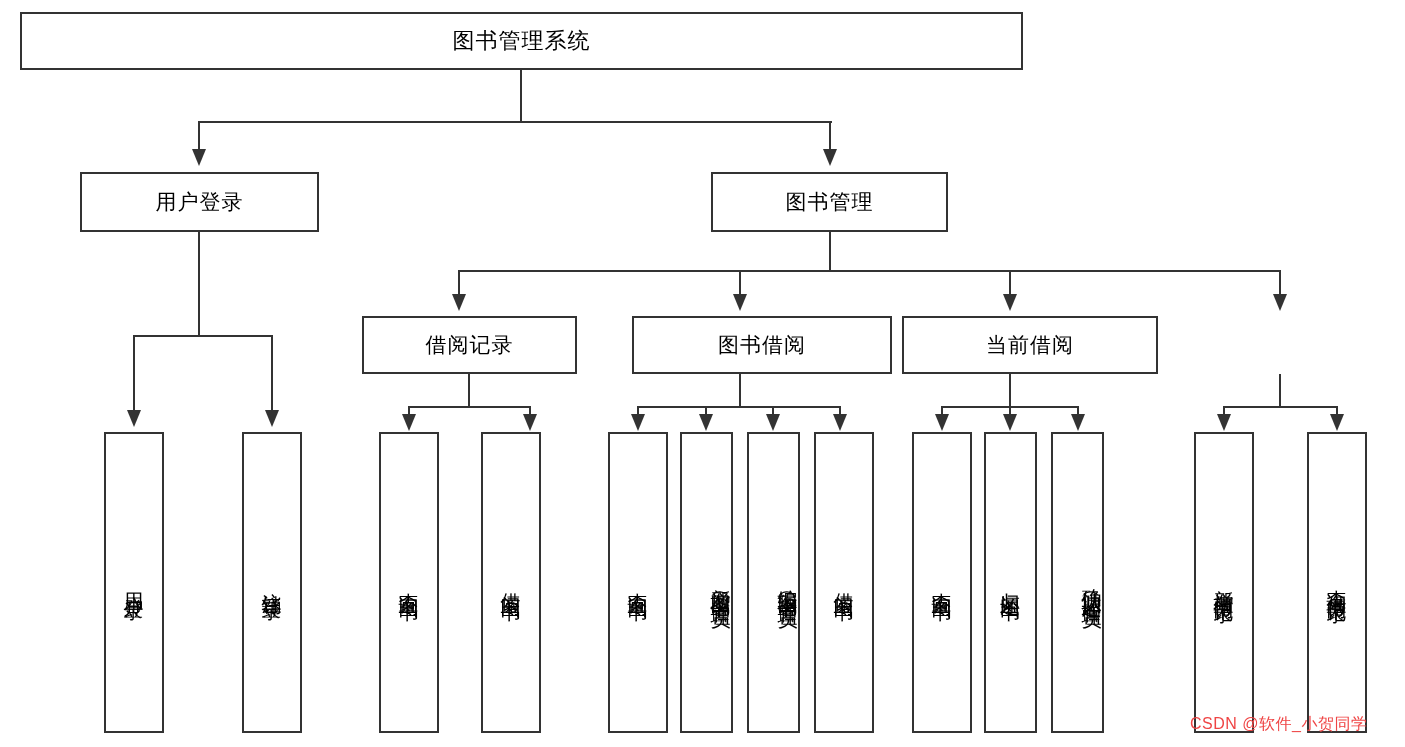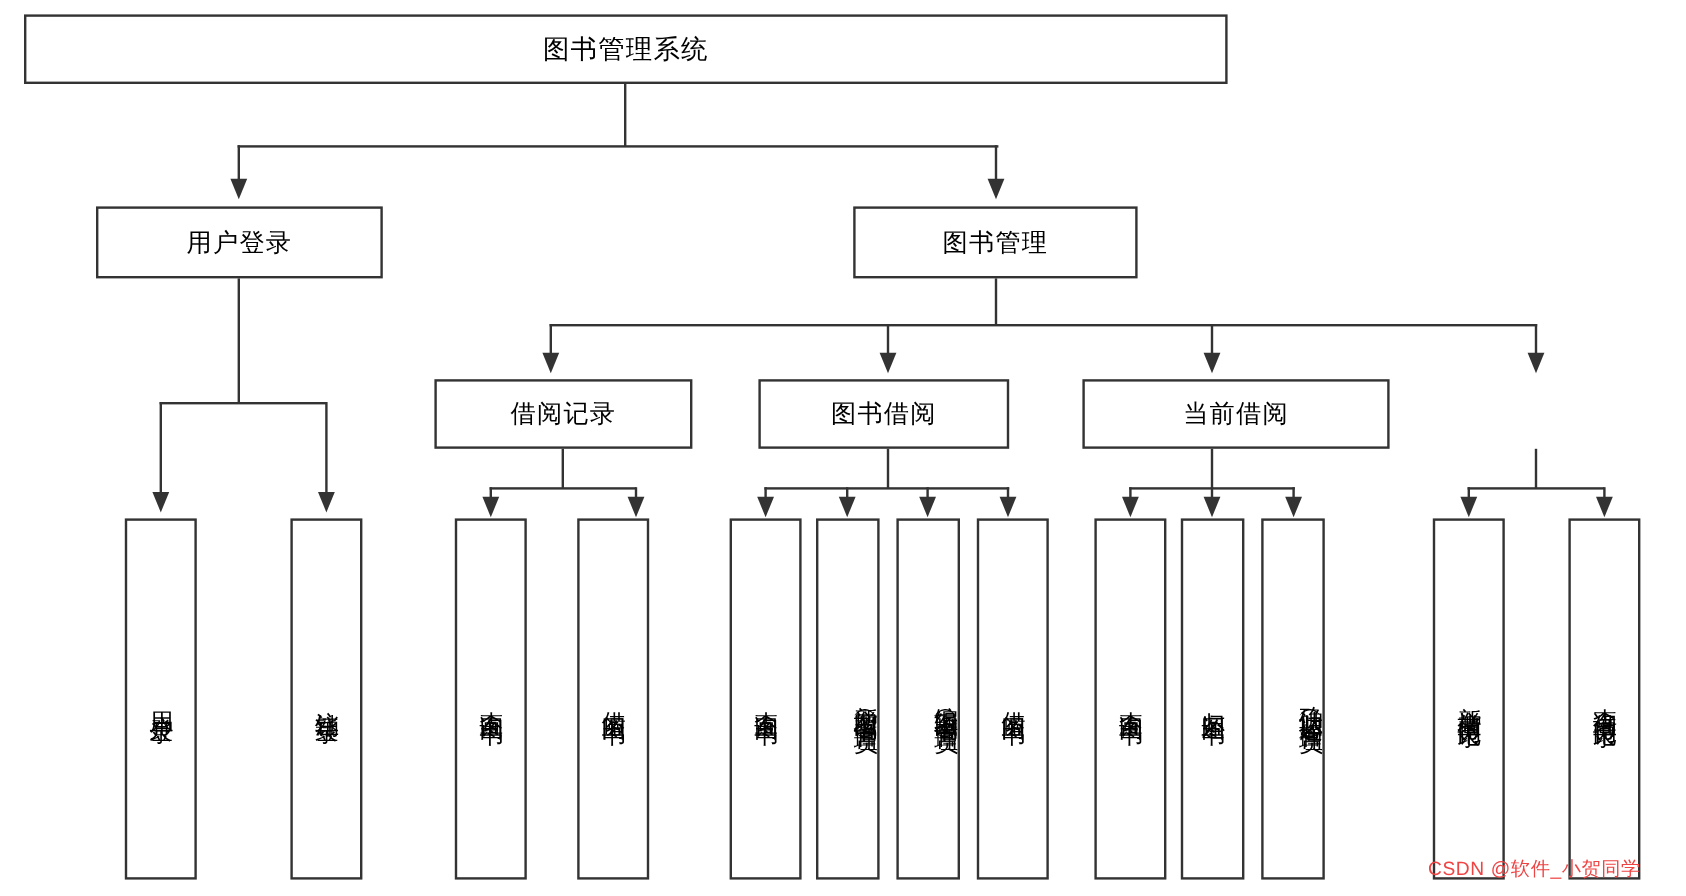--- a/index.html
+++ b/index.html
@@ -112,21 +112,21 @@
   <div class="conn vline" style="left:739px; top:270px; width:2px; height:26px;"></div>
   <div class="arrow" style="left:733px; top:294px;"></div>
   <div class="conn vline" style="left:1009px; top:270px; width:2px; height:26px;"></div>
   <div class="arrow" style="left:1003px; top:294px;"></div>
   <div class="conn vline" style="left:1279px; top:270px; width:2px; height:26px;"></div>
   <div class="arrow" style="left:1273px; top:294px;"></div>
 
   <div class="node node-h" style="left:362px; top:316px; width:215px; height:58px;">
     <span>借阅记录</span>
   </div>
-  <div class="node node-h" style="left:632px; top:316px; width:209px; height:58px;">
+  <div class="node node-h" style="left:632px; top:316px; width:260px; height:58px;">
     <span>图书借阅</span>
   </div>
   <div class="node node-h" style="left:902px; top:316px; width:256px; height:58px;">
     <span>当前借阅</span>
   </div>
 
   <div class="conn vline" style="left:468px; top:374px; width:2px; height:33px;"></div>
   <div class="conn hline" style="left:408px; top:406px; width:122px; height:2px;"></div>
   <div class="conn vline" style="left:408px; top:406px; width:2px; height:11px;"></div>
   <div class="arrow" style="left:402px; top:414px;"></div>

